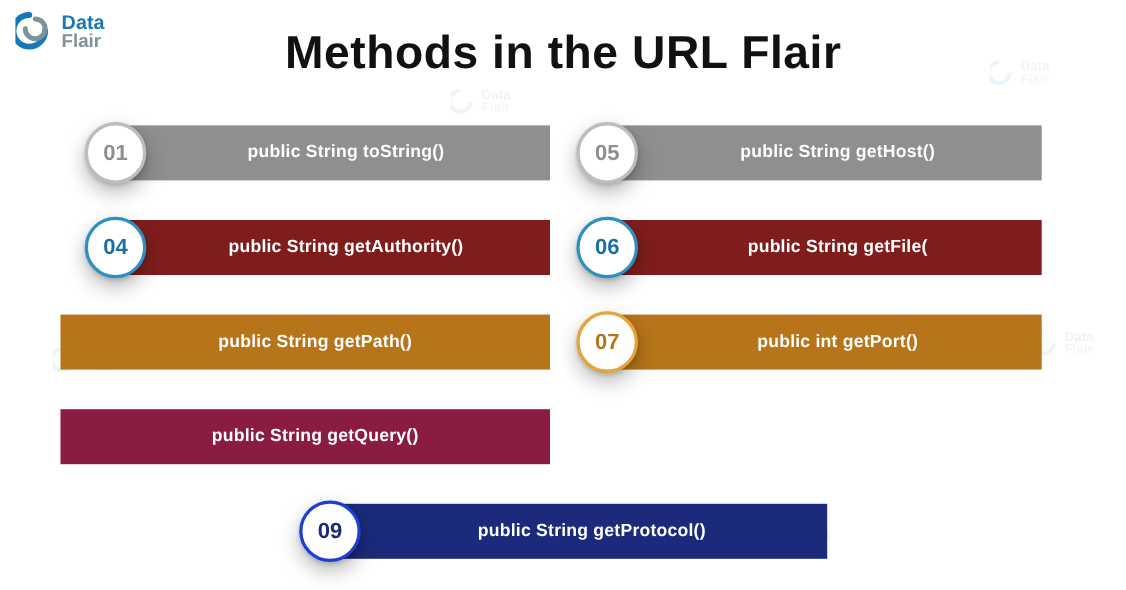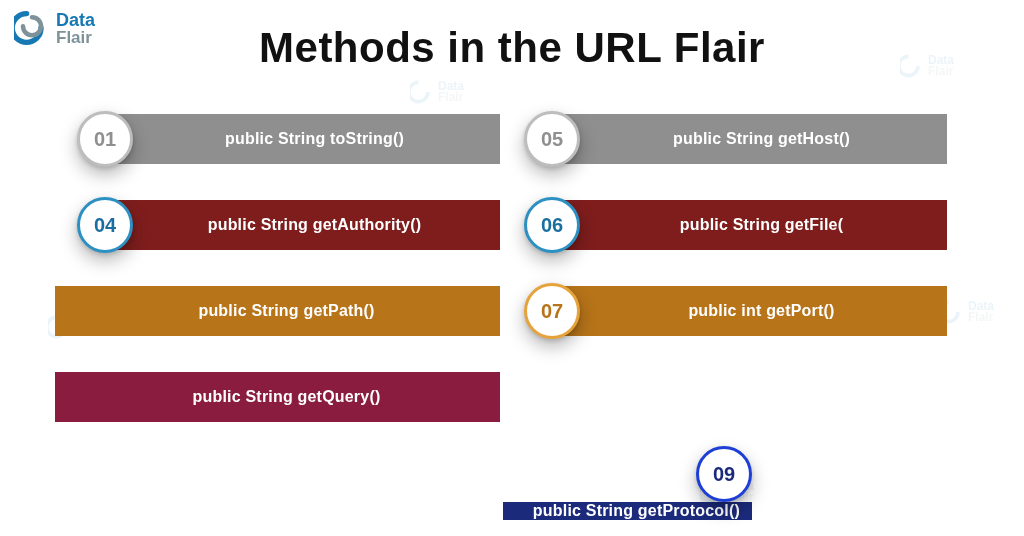--- a/index.html
+++ b/index.html
@@ -102,23 +102,22 @@
   padding-left: 30px;
   padding-right: 12px;
   letter-spacing: 0.2px;
 }
 .row.full {
   grid-column: 1 / span 2;
   justify-content: center;
 }
 .row.full .inner {
   display: flex;
-  align-items: flex-end;
+  align-items: center;
   width: 480px;
-  flex-direction: column;
 }
 
 .c-grey .badge  { border-color: #bdbdbd; color: #8f8f8f; }
 .c-grey .bar    { background: #8f8f8f; }
 .c-blue .badge  { border-color: #2d90c3; color: #1b6fa0; }
 .c-blue .bar    { background: #7f1d1d; }
 .c-orange .badge{ border-color: #e6a33c; color: #b77419; }
 .c-orange .bar  { background: #b77419; }
 .c-maroon .badge{ border-color: #c9426a; color: #8a1d3f; }
 .c-maroon .bar  { background: #8a1d3f; }

